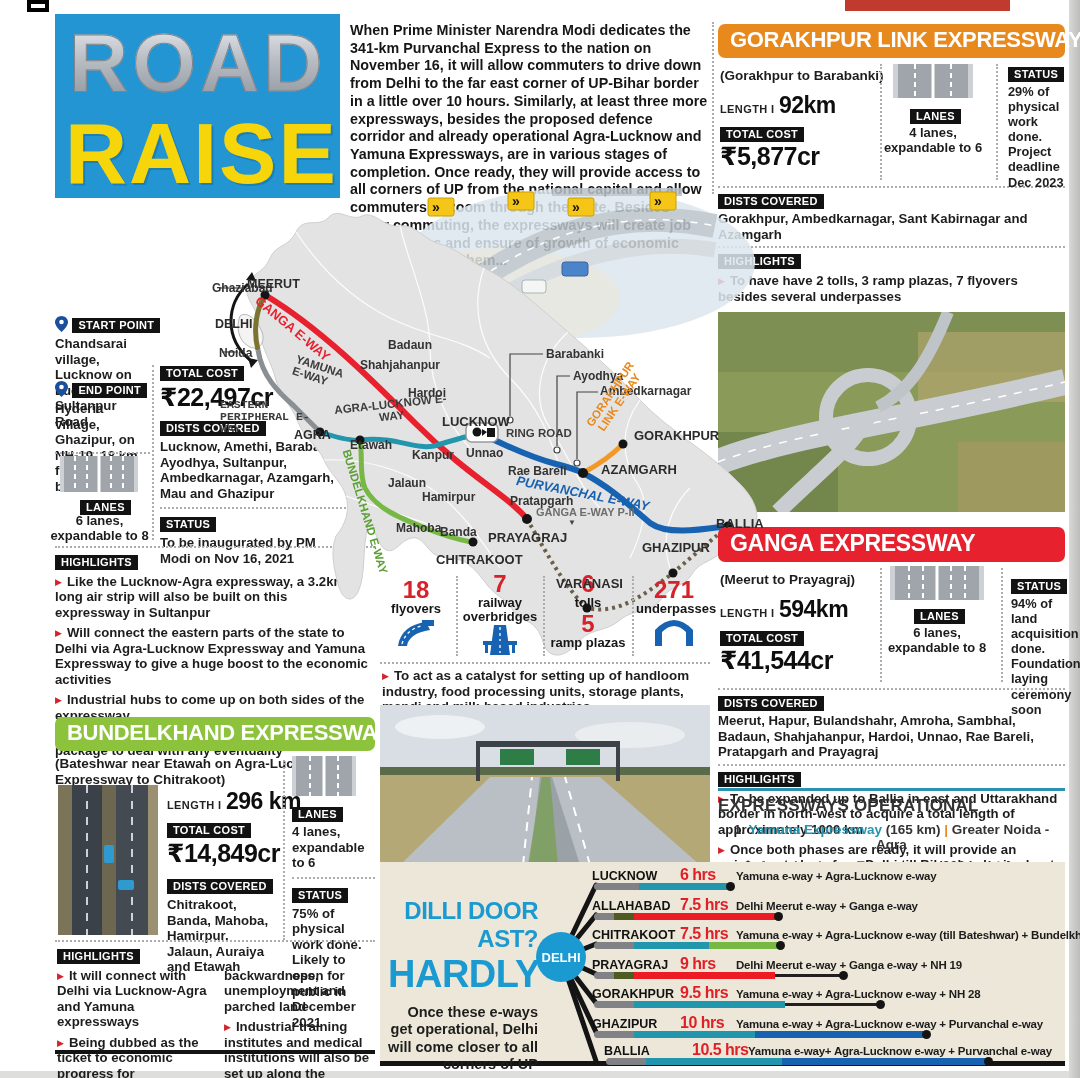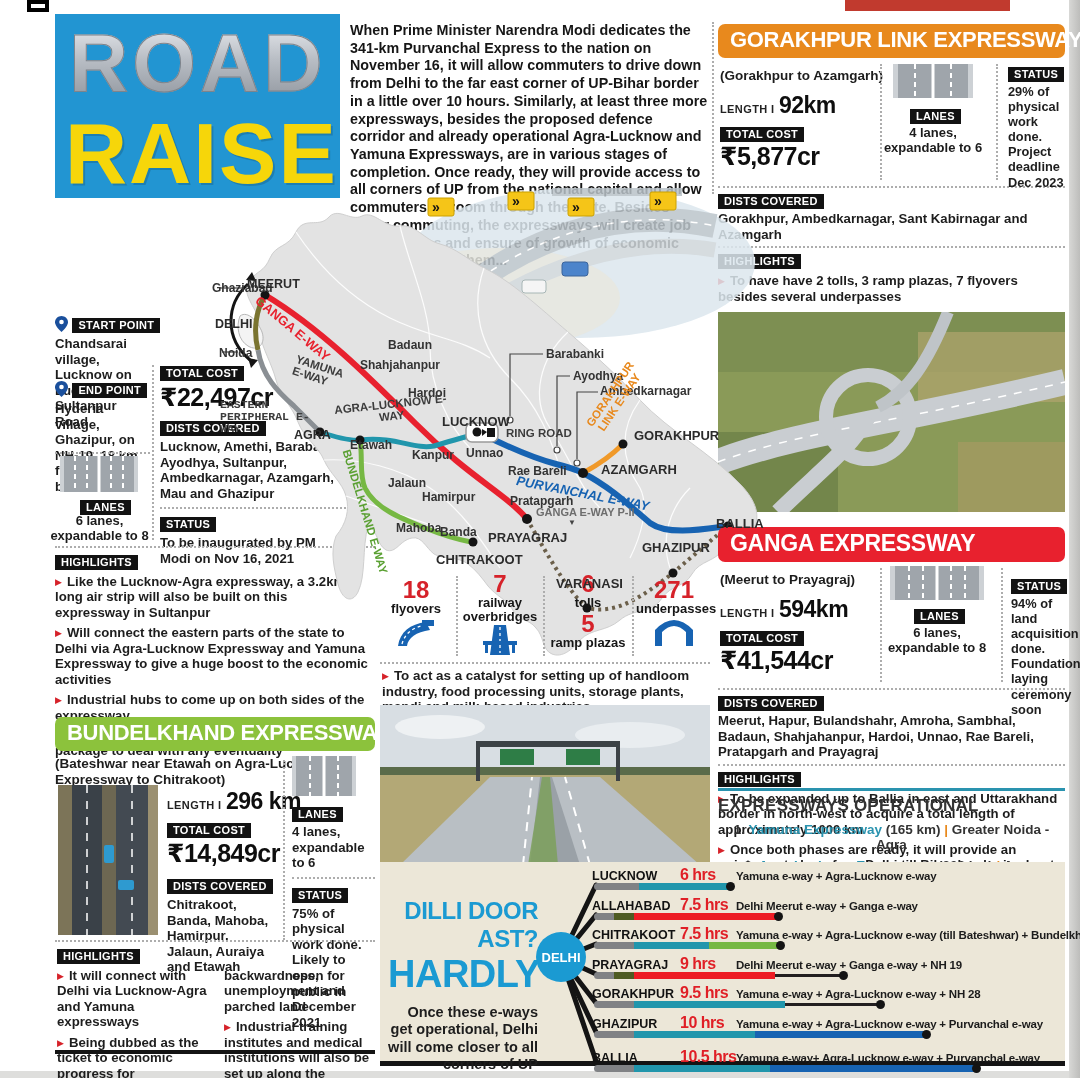--- a/index.html
+++ b/index.html
@@ -95,21 +95,21 @@
     <div class="t-road">ROAD</div>
     <div class="t-raise">RAISE</div>
   </div>
 
   <div id="intro" class="abs">When Prime Minister Narendra Modi dedicates the 341-km Purvanchal Express to the nation on November 16, it will allow commuters to drive down from Delhi to the far east corner of UP-Bihar border in a little over 10 hours. Similarly, at least three more expressways, besides the proposed defence corridor and already operational Agra-Lucknow and Yamuna Expressways, are in various stages of completion. Once ready, they will provide access to all corners of UP from the national capital and allow commuters to zoom through the state. Besides faster commuting, the expressways will create job opportunities and ensure of growth of economic clusters around them...</div>
   <div class="abs dot-v" style="left:712px;top:22px;height:172px;"></div>
 
   <div class="abs" style="left:718px;top:24px;width:347px;">
     <div class="panel-hdr" style="background:#e8891d;font-size:22px;">GORAKHPUR LINK EXPRESSWAY</div>
     <div style="position:relative;height:128px;">
-      <div class="abs sub-route" style="left:2px;top:10px;">(Gorakhpur to Azamgarh)</div>
+      <div class="abs sub-route" style="left:2px;top:10px;">(Gorakhpur to Barabanki)</div>
       <div class="abs len-line" style="left:2px;top:34px;">
         <span class="len-label">LENGTH I</span>
         <span class="len-val">92km</span>
       </div>
       <div class="abs" style="left:2px;top:66px;"><span class="chip">TOTAL COST</span></div>
       <div class="abs cost-val" style="left:2px;top:84px;">₹5,877cr</div>
       <div class="abs dot-v" style="left:162px;top:6px;height:116px;"></div>
 
       <div class="abs" style="left:175px;top:6px;">
         <svg width="80" height="34" viewBox="0 0 80 34">
@@ -589,20 +589,20 @@
       <div class="crow" style="top: 118px;"><span class="ccity">GORAKHPUR</span><span class="chrs">9.5 hrs</span><span class="croute">Yamuna e-way + Agra-Lucknow e-way + NH 28</span><div class="cbar">
           <div class="seg" style="width: 40px; background: rgb(128, 130, 133);"></div>
           <div class="seg" style="width: 151px; background: rgb(33, 150, 172);"></div>
           <div class="seg thin" style="width: 94px; background: rgb(35, 31, 32);"></div>
         </div></div>
       <div class="crow" style="top: 147.5px;"><span class="ccity">GHAZIPUR</span><span class="chrs">10 hrs</span><span class="croute">Yamuna e-way + Agra-Lucknow e-way + Purvanchal e-way</span><div class="cbar">
           <div class="seg" style="width: 40px; background: rgb(128, 130, 133);"></div>
           <div class="seg" style="width: 121px; background: rgb(33, 150, 172);"></div>
           <div class="seg" style="width: 170px; background: rgb(23, 99, 178);"></div>
         </div></div>
-      <div class="crow" style="top: 182px;"><span class="ccity">BALLIA</span><span class="chrs">10.5 hrs</span><span class="croute">Yamuna e-way+ Agra-Lucknow e-way + Purvanchal e-way</span><div class="cbar">
+      <div class="crow" style="top: 175px; margin-left: 12px;"><span class="ccity">BALLIA</span><span class="chrs">10.5 hrs</span><span class="croute">Yamuna e-way+ Agra-Lucknow e-way + Purvanchal e-way</span><div class="cbar">
           <div class="seg" style="width: 40px; background: rgb(128, 130, 133);"></div>
           <div class="seg" style="width: 136px; background: rgb(33, 150, 172);"></div>
           <div class="seg" style="width: 205px; background: rgb(23, 99, 178);"></div>
         </div></div>
     </div>
 
 </div>
 
 </body></html>

